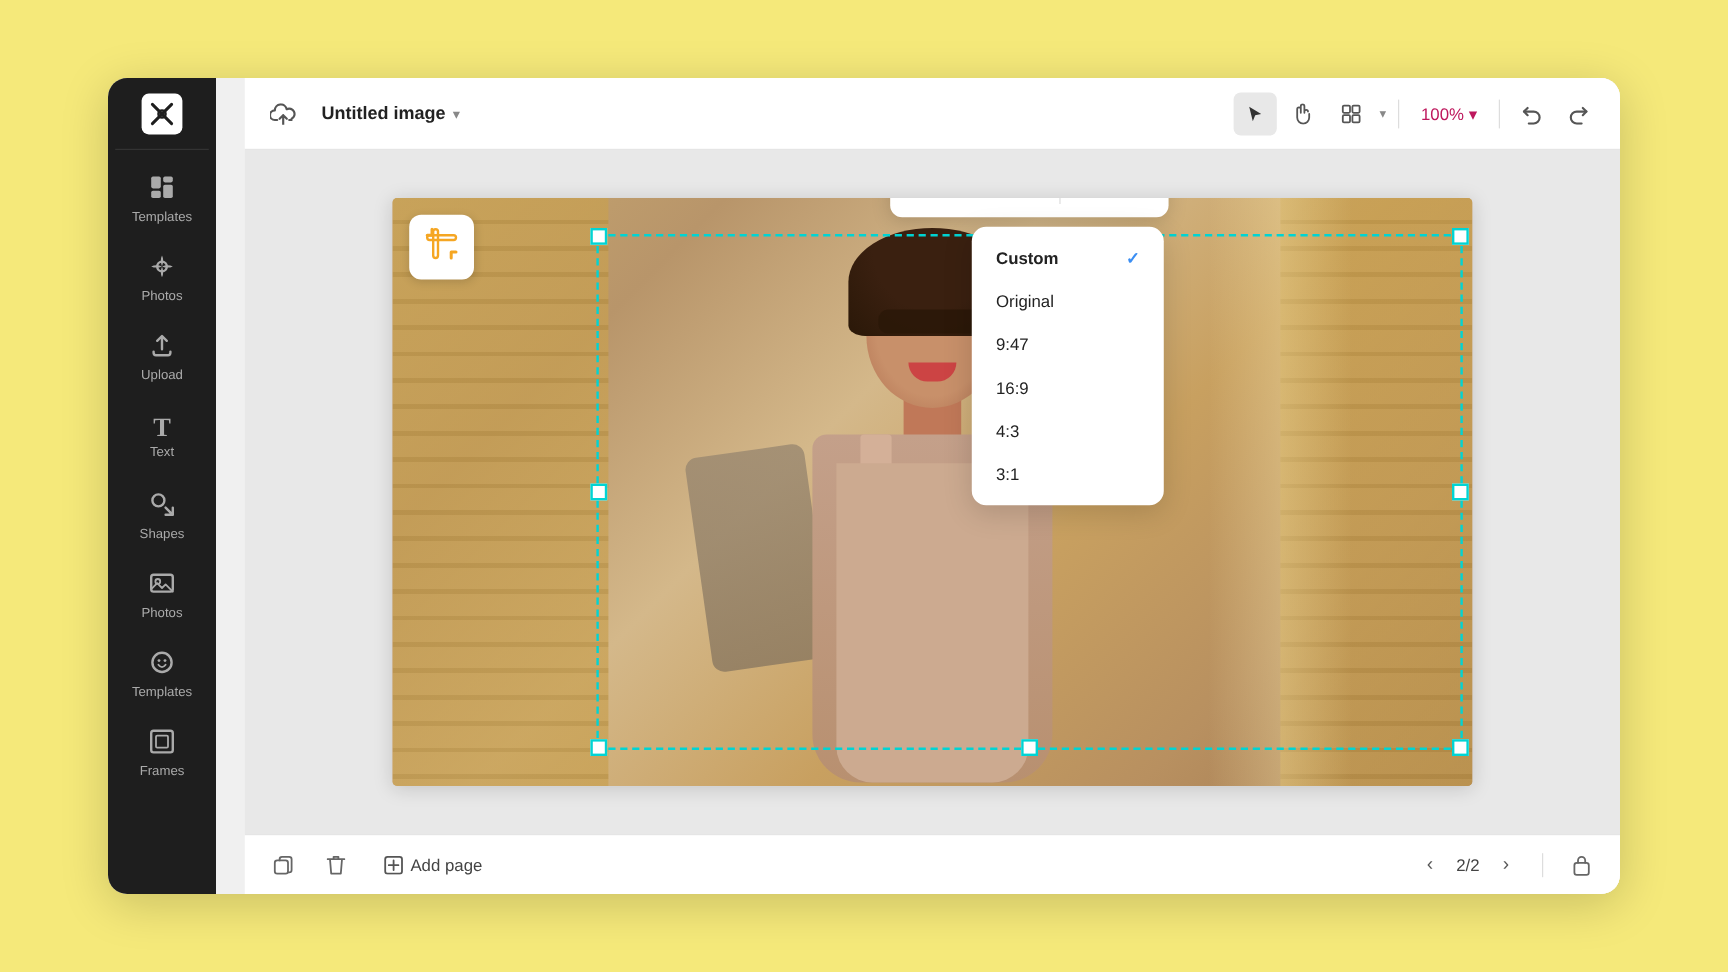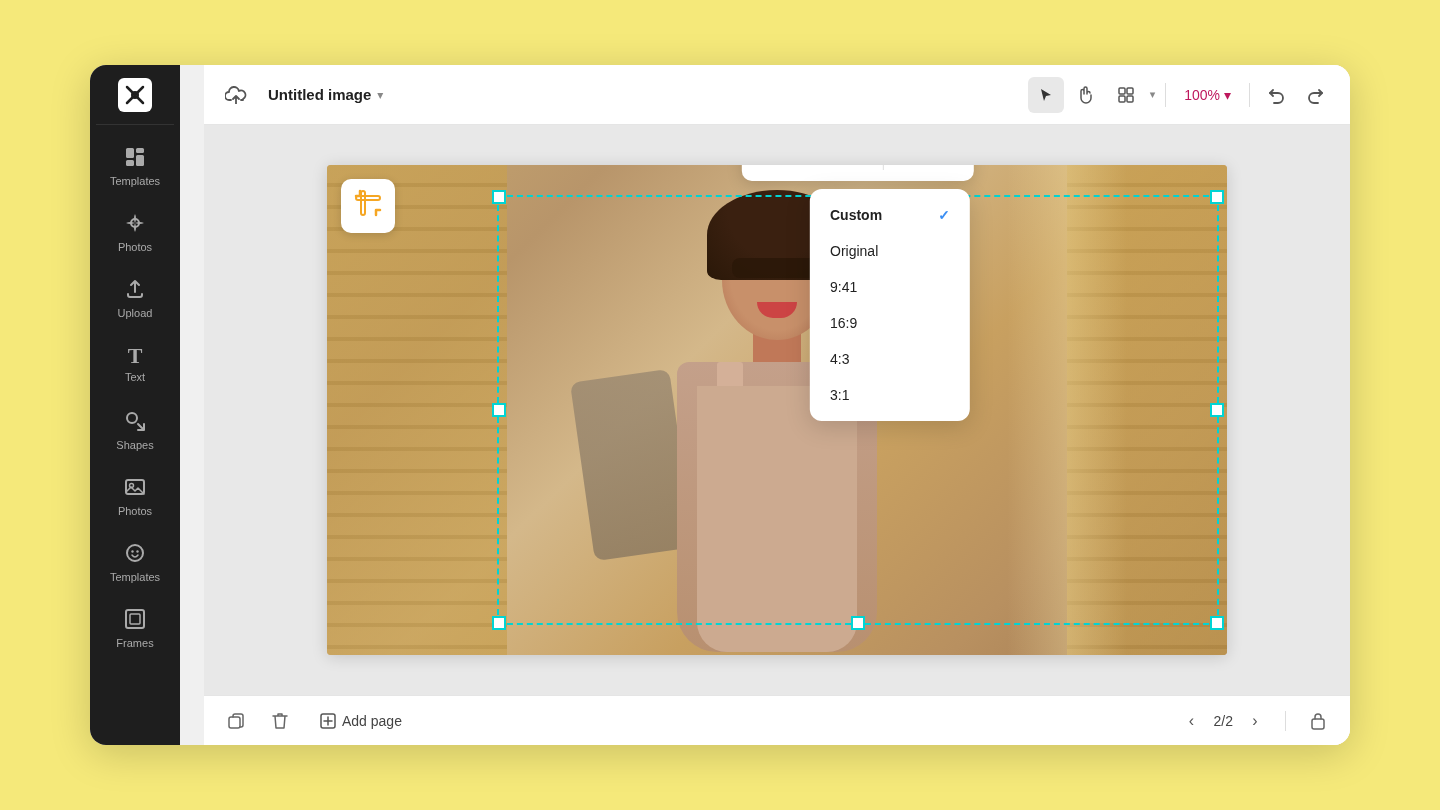--- a/index.html
+++ b/index.html
@@ -671,21 +671,21 @@
 
             <div class="ratio-dropdown">
               <div class="ratio-option selected">
                 <span>Custom</span>
                 <span class="ratio-check">✓</span>
               </div>
               <div class="ratio-option">
                 <span>Original</span>
               </div>
               <div class="ratio-option">
-                <span>9:41</span>
+                <span>9:47</span>
               </div>
               <div class="ratio-option">
                 <span>16:9</span>
               </div>
               <div class="ratio-option">
                 <span>4:3</span>
               </div>
               <div class="ratio-option">
                 <span>3:1</span>
               </div>

